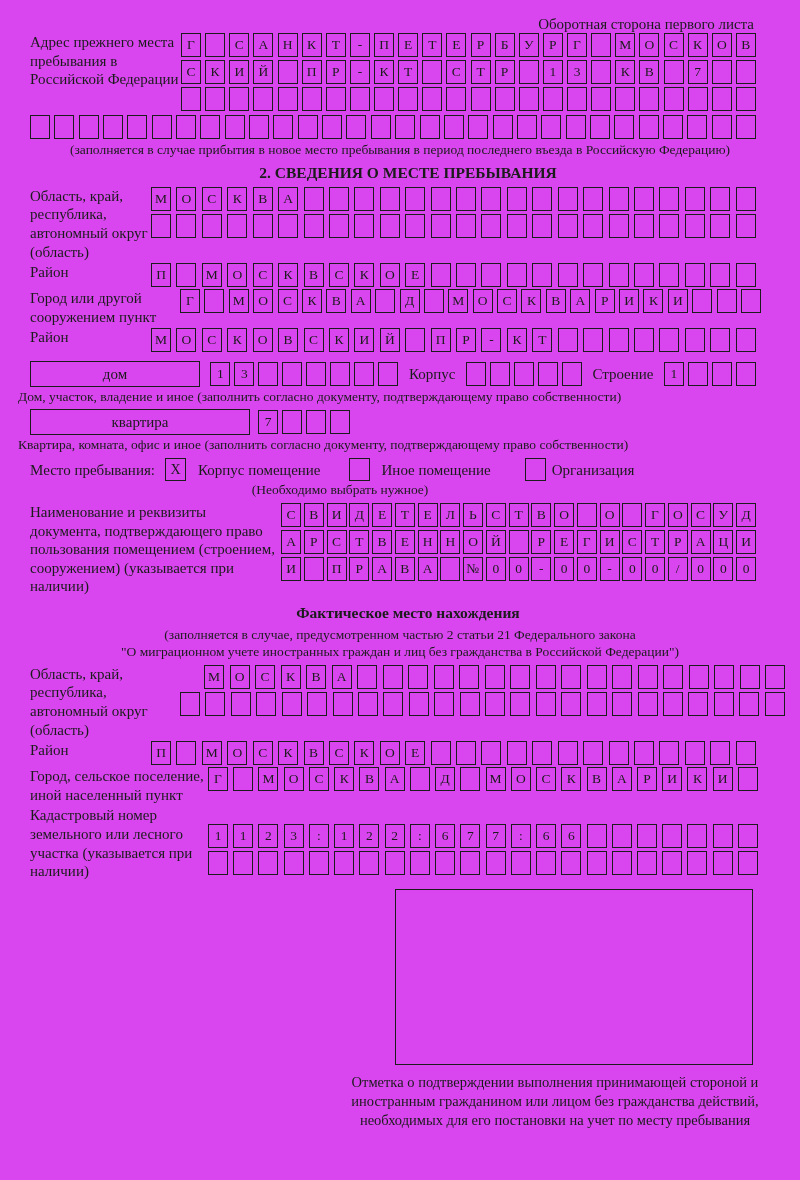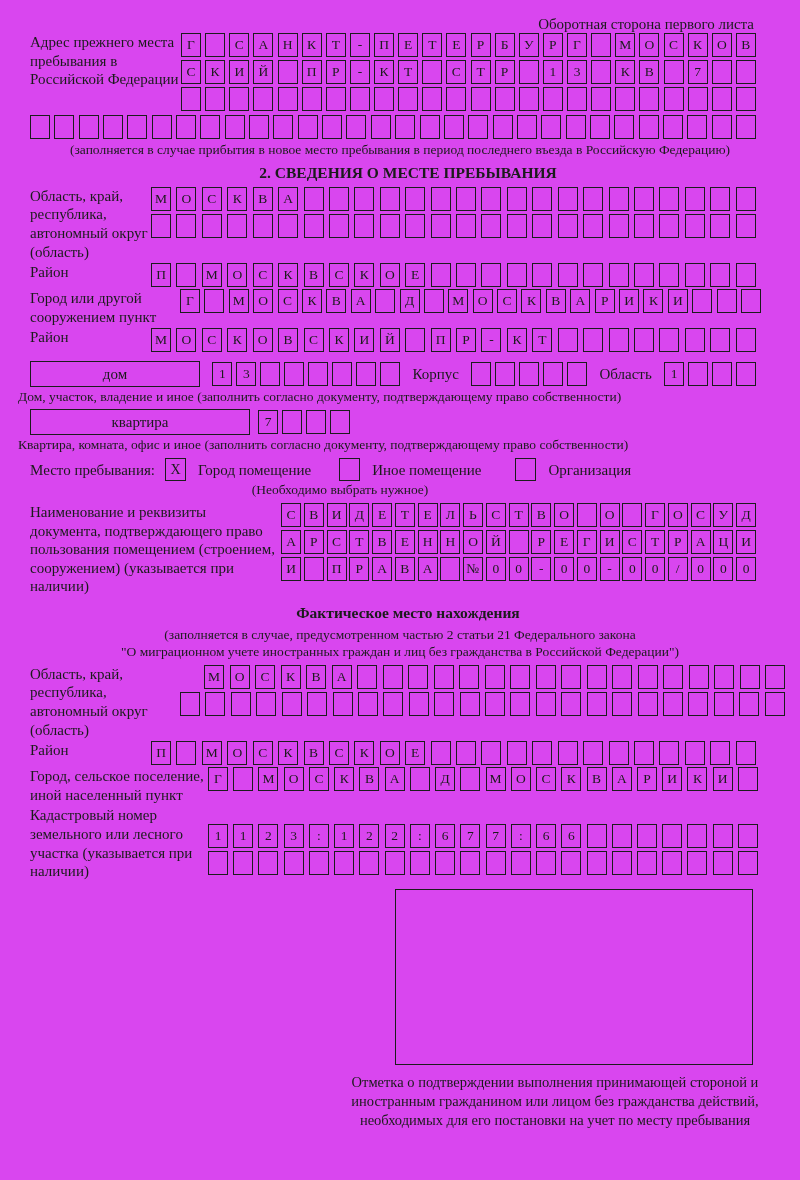--- a/index.html
+++ b/index.html
@@ -322,21 +322,21 @@
         <span class="cell"></span>
       </div>
     <div class="inline-lab">Корпус</div>
     <div class="cells w116" style="margin-top:1px">
         <span class="cell"></span>
         <span class="cell"></span>
         <span class="cell"></span>
         <span class="cell"></span>
         <span class="cell"></span>
       </div>
-    <div class="inline-lab">Область</div>
+    <div class="inline-lab">Строение</div>
     <div class="cells w92" style="margin-top:1px">
         <span class="cell">1</span>
         <span class="cell"></span>
         <span class="cell"></span>
         <span class="cell"></span>
       </div>
   </div>
   <div class="caption capleft mt2">Дом, участок, владение и иное (заполнить согласно документу, подтверждающему право собственности)</div>
 
   <div class="line mt3">
@@ -346,25 +346,25 @@
         <span class="cell"></span>
         <span class="cell"></span>
         <span class="cell"></span>
       </div>
   </div>
   <div class="caption capleft mt2">Квартира, комната, офис и иное (заполнить согласно документу, подтверждающему право собственности)</div>
 
   <div class="line mt4">
     <span class="staylab">Место пребывания:</span>
     <span class="checkbox" style="margin-left:10px">X</span>
-    <span class="staylab" style="margin-left:12px">Город помещение</span>
+    <span class="staylab" style="margin-left:12px">Корпус помещение</span>
     <span class="checkbox" style="margin-left:28px"></span>
     <span class="staylab" style="margin-left:12px">Иное помещение</span>
     <span class="checkbox" style="margin-left:34px"></span>
-    <span class="staylab" style="margin-left:12px">Организация</span>
+    <span class="staylab" style="margin-left:6px">Организация</span>
   </div>
   <div class="caption center" style="width:680px">(Необходимо выбрать нужное)</div>
 
   <div class="line mt4">
     <div class="lab" style="width:250px">Наименование и реквизиты документа, подтверждающего право пользования помещением (строением, сооружением) (указывается при наличии)</div>
     <div class="cellcol push">
       <div class="cells w475">
           <span class="cell">С</span>
           <span class="cell">В</span>
           <span class="cell">И</span>

